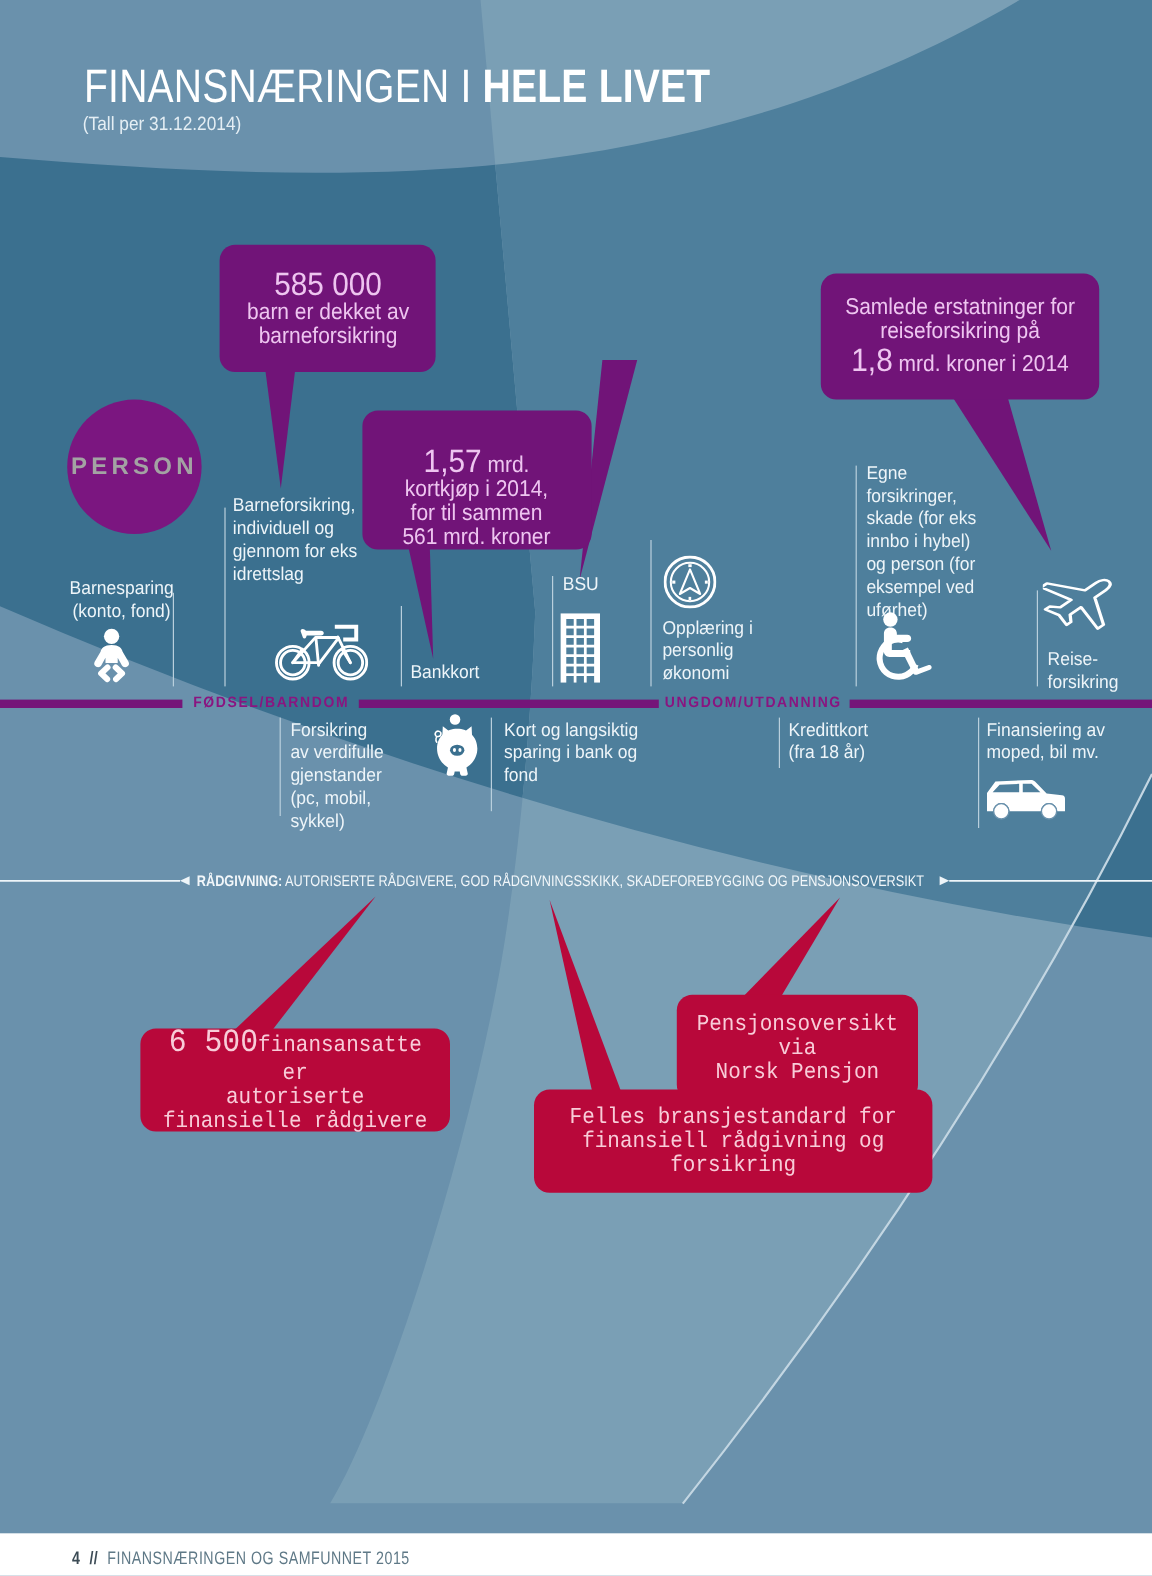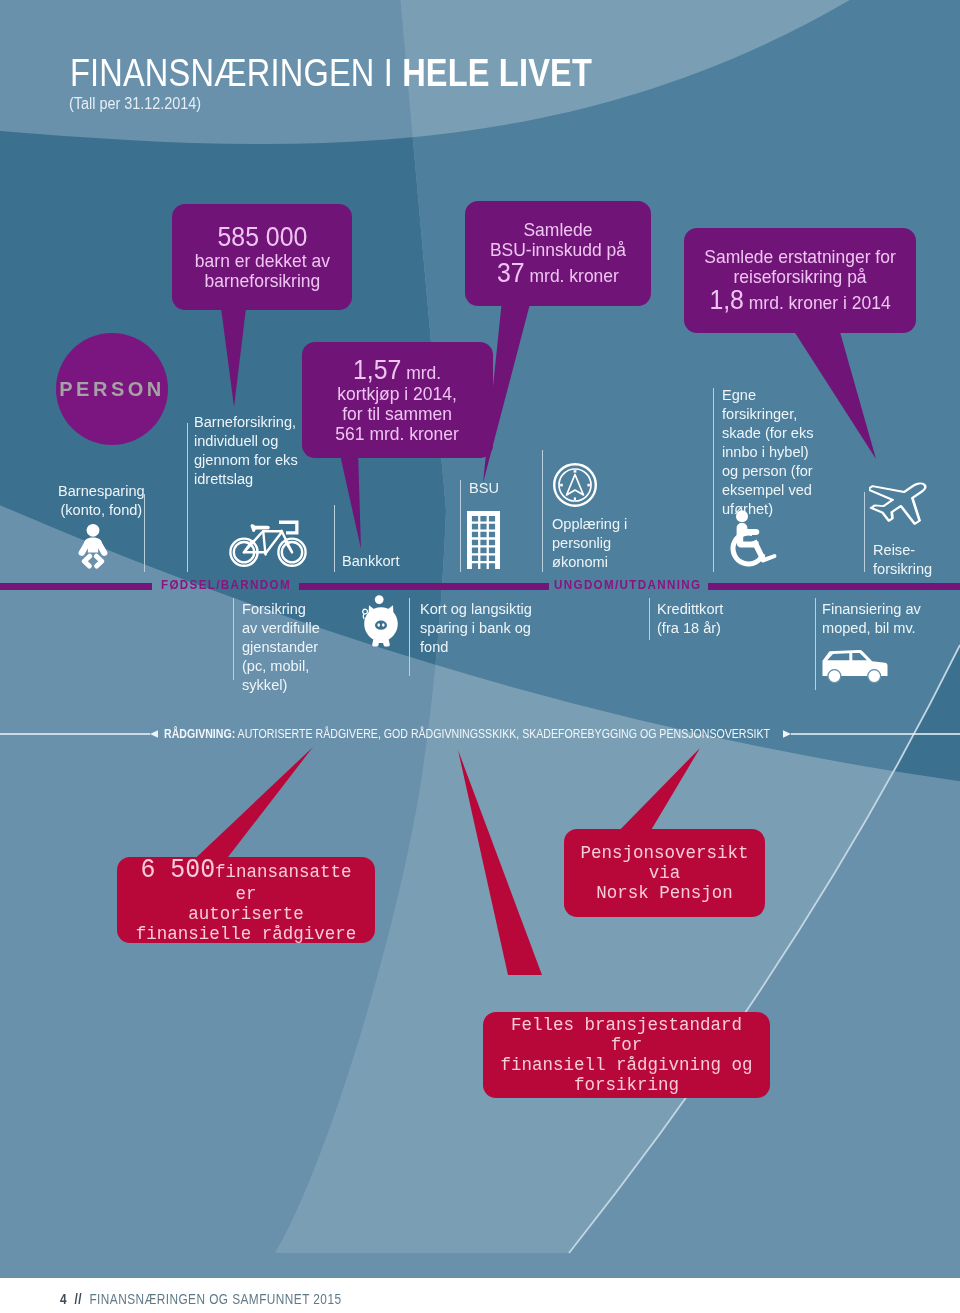--- a/index.html
+++ b/index.html
@@ -66,30 +66,27 @@
 
 <div class="hdr-title"><span>FINANSNÆRINGEN I </span><b>HELE LIVET</b></div>
 <div class="hdr-sub">(Tall per 31.12.2014)</div>
 
 <svg class="tail" style="left:0;top:0;width:960px;height:1313px;">
   <path d="M220,300 L247,300 L234,407 Z" fill="#711478"></path>
   <path d="M502,300 L531,300 L483,483 Z" fill="#711478"></path>
   <path d="M790,325 L838,325 L876,459 Z" fill="#711478"></path>
   <path d="M339,450 L358,450 L361,549 Z" fill="#711478"></path>
 </svg>
-<div class="bub purple" style="left:172px;top:204px;width:180px;height:106px;">
+<div class="bub purple" style="left:183px;top:204px;width:180px;height:106px;">
   <div class="t"><span class="big">585 000</span><br><span>barn er dekket av</span><br><span>barneforsikring</span></div>
-</div>
-<div class="bub purple" style="left:465px;top:201px;width:186px;height:105px;">
-  <div class="t"><span>Samlede</span><br><span>BSU-innskudd på</span><br><span class="big">37</span><span> mrd. kroner</span></div>
 </div>
 <div class="bub purple" style="left:684px;top:228px;width:232px;height:105px;">
   <div class="t"><span>Samlede erstatninger for</span><br><span>reiseforsikring på</span><br><span class="big">1,8</span><span> mrd. kroner i 2014</span></div>
 </div>
-<div class="bub purple" style="left:302px;top:342px;width:191px;height:116px;">
+<div class="bub purple" style="left:302px;top:342px;width:191px;height:116px;align-items:flex-end;">
   <div class="t"><span class="big">1,57</span> <span>mrd.</span><br><span>kortkjøp i 2014,</span><br><span>for til sammen</span><br><span>561 mrd. kroner</span></div>
 </div>
 
 <div class="badge" style="left:56px;top:333px;width:112px;height:112px;">
       <span>PERSON</span>
     </div>
 
 <div class="vline" style="left:144px;top:494px;height:78px;"></div>
 <div class="vline" style="left:187px;top:423px;height:149px;"></div>
 <div class="vline" style="left:334px;top:505px;height:67px;"></div>
@@ -249,18 +246,18 @@
   <path d="M183,870 L218,870 L313,747 Z" fill="#b8083a"></path>
   <path d="M608,842 L644,842 L700,748 Z" fill="#b8083a"></path>
   <path d="M508,975 L542,975 L458,750 Z" fill="#b8083a"></path>
 </svg>
 <div class="bub red" style="left:117px;top:857px;width:258px;height:86px;">
   <div class="t"><span class="big">6 500</span><span>finansansatte er</span><br><span>autoriserte finansielle rådgivere</span></div>
 </div>
 <div class="bub red" style="left:564px;top:829px;width:201px;height:88px;">
   <div class="t"><span>Pensjonsoversikt via</span><br><span>Norsk Pensjon</span></div>
 </div>
-<div class="bub red" style="left:445px;top:1012px;width:287px;height:86px;margin-left:38px;">
+<div class="bub red" style="left:445px;top:908px;width:332px;height:86px;">
   <div class="t"><span>Felles bransjestandard for</span><br><span>finansiell rådgivning og forsikring</span></div>
 </div>
 
 <div class="footer"><b>4</b>&nbsp;&nbsp;<span class="sep">//</span>&nbsp;&nbsp;<span>FINANSNÆRINGEN OG SAMFUNNET 2015</span></div>
 </div>
 
 </body></html>

